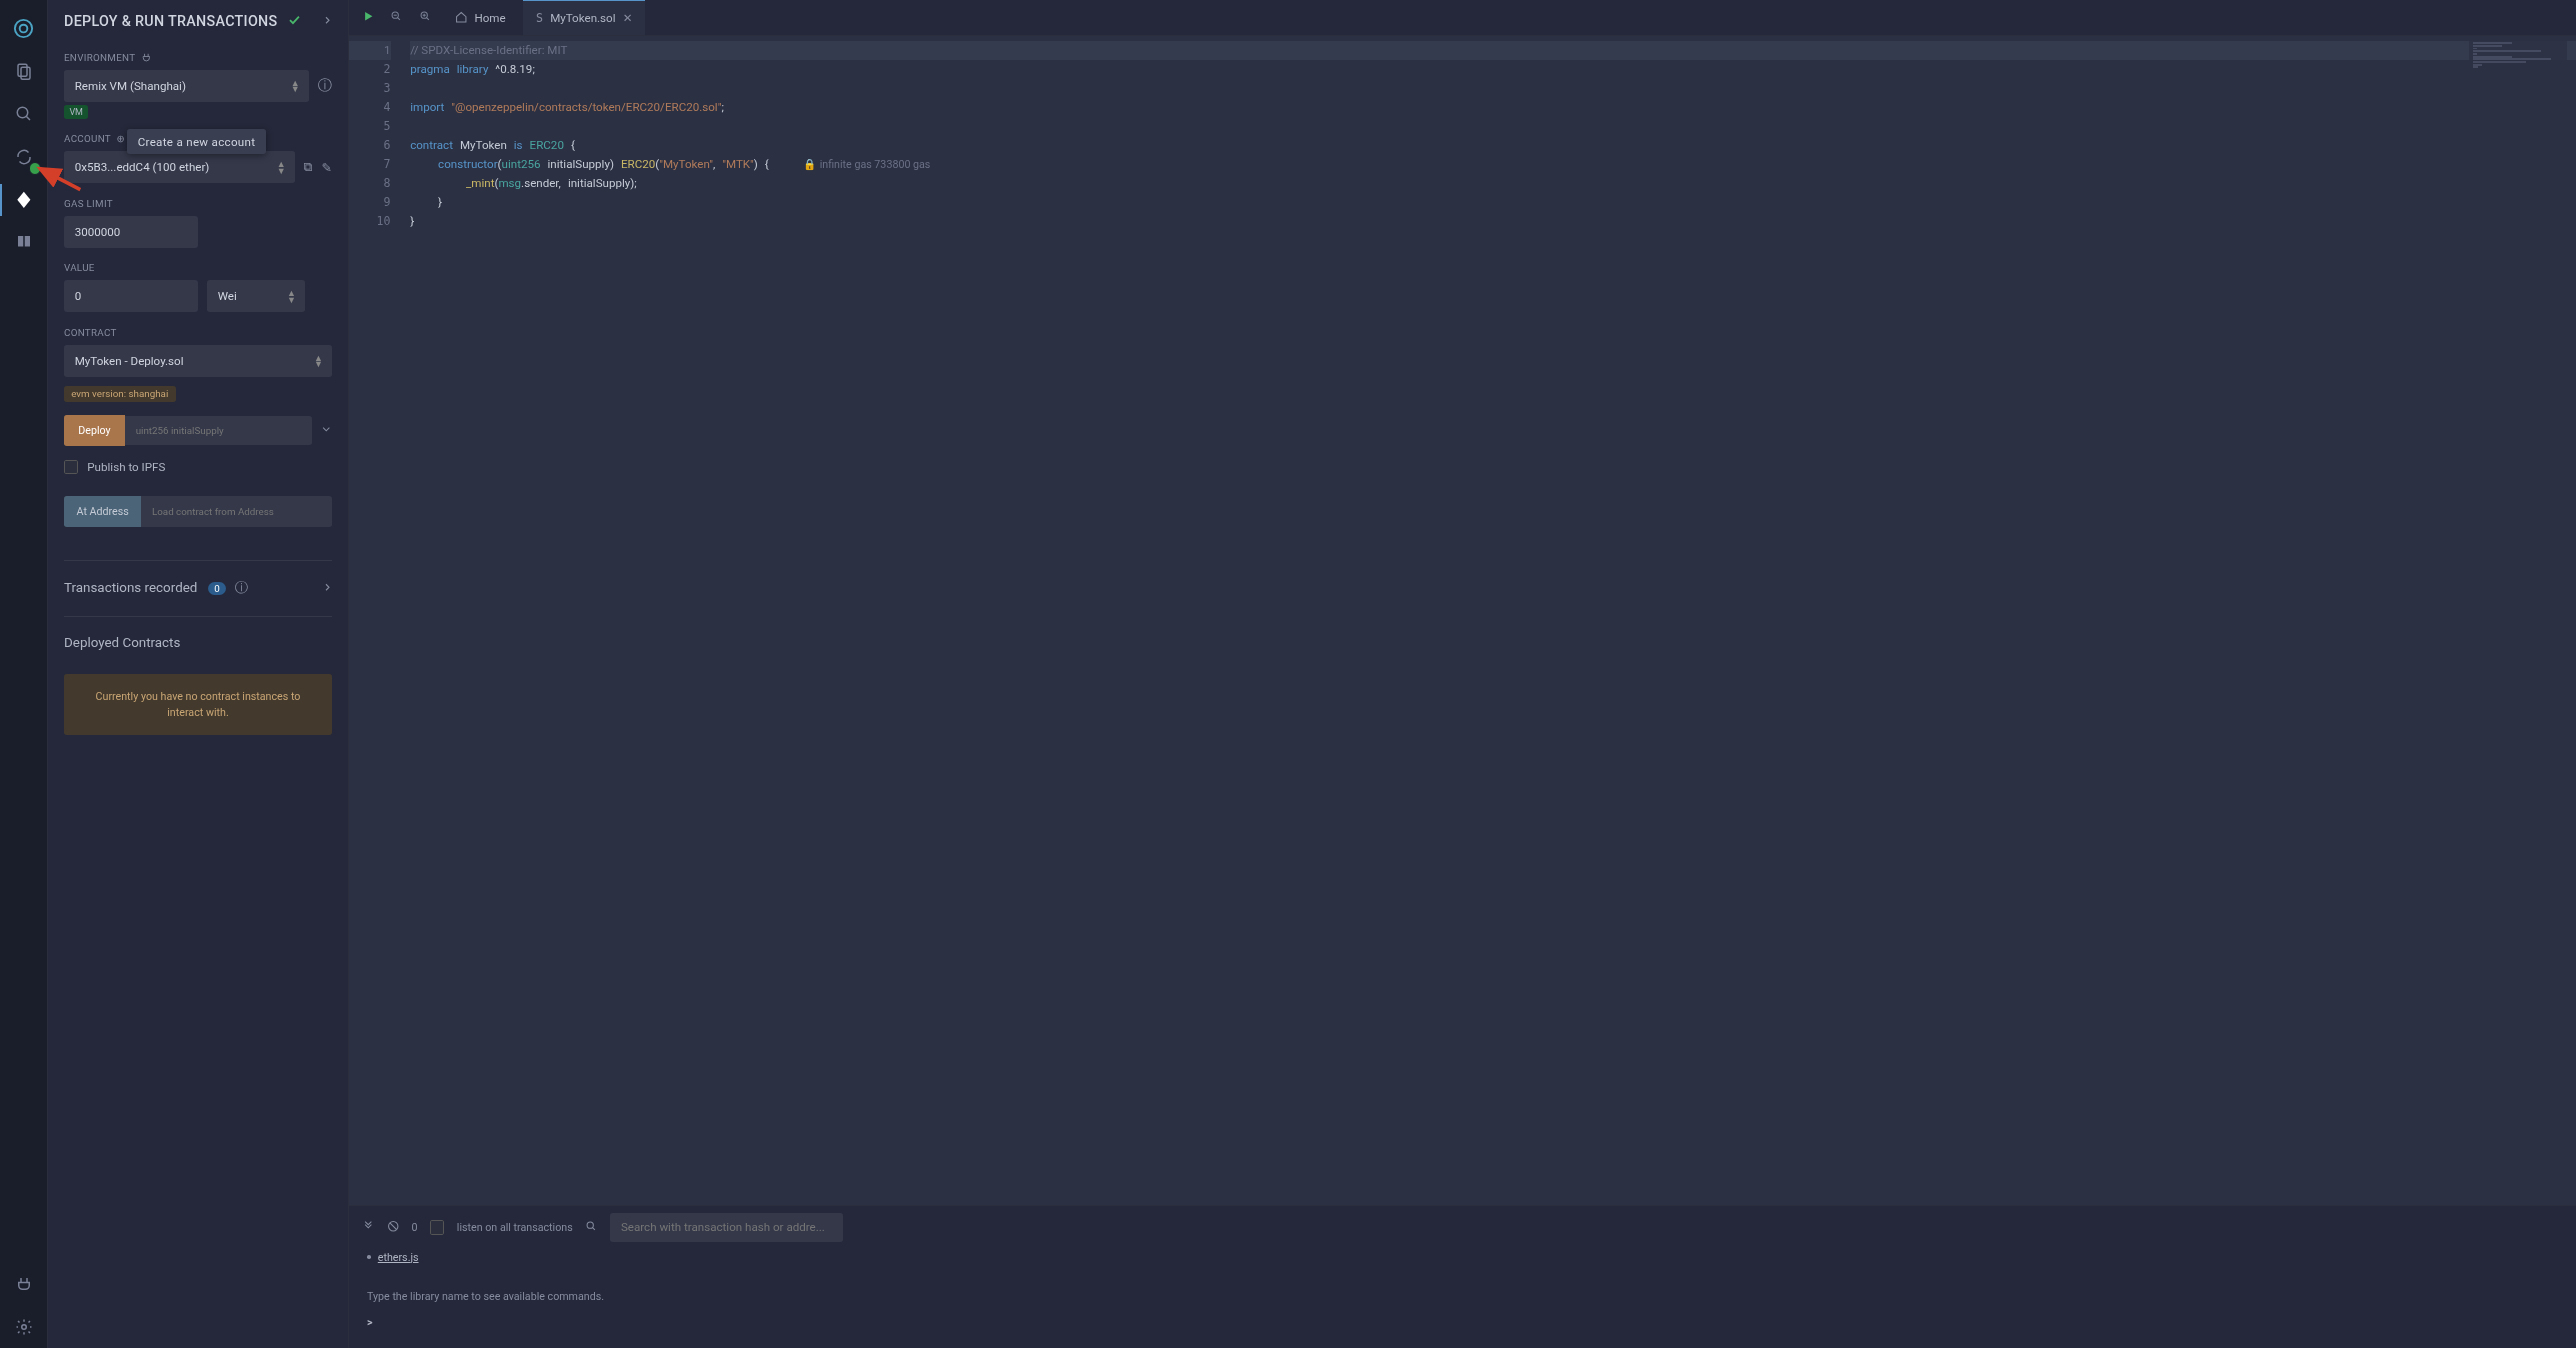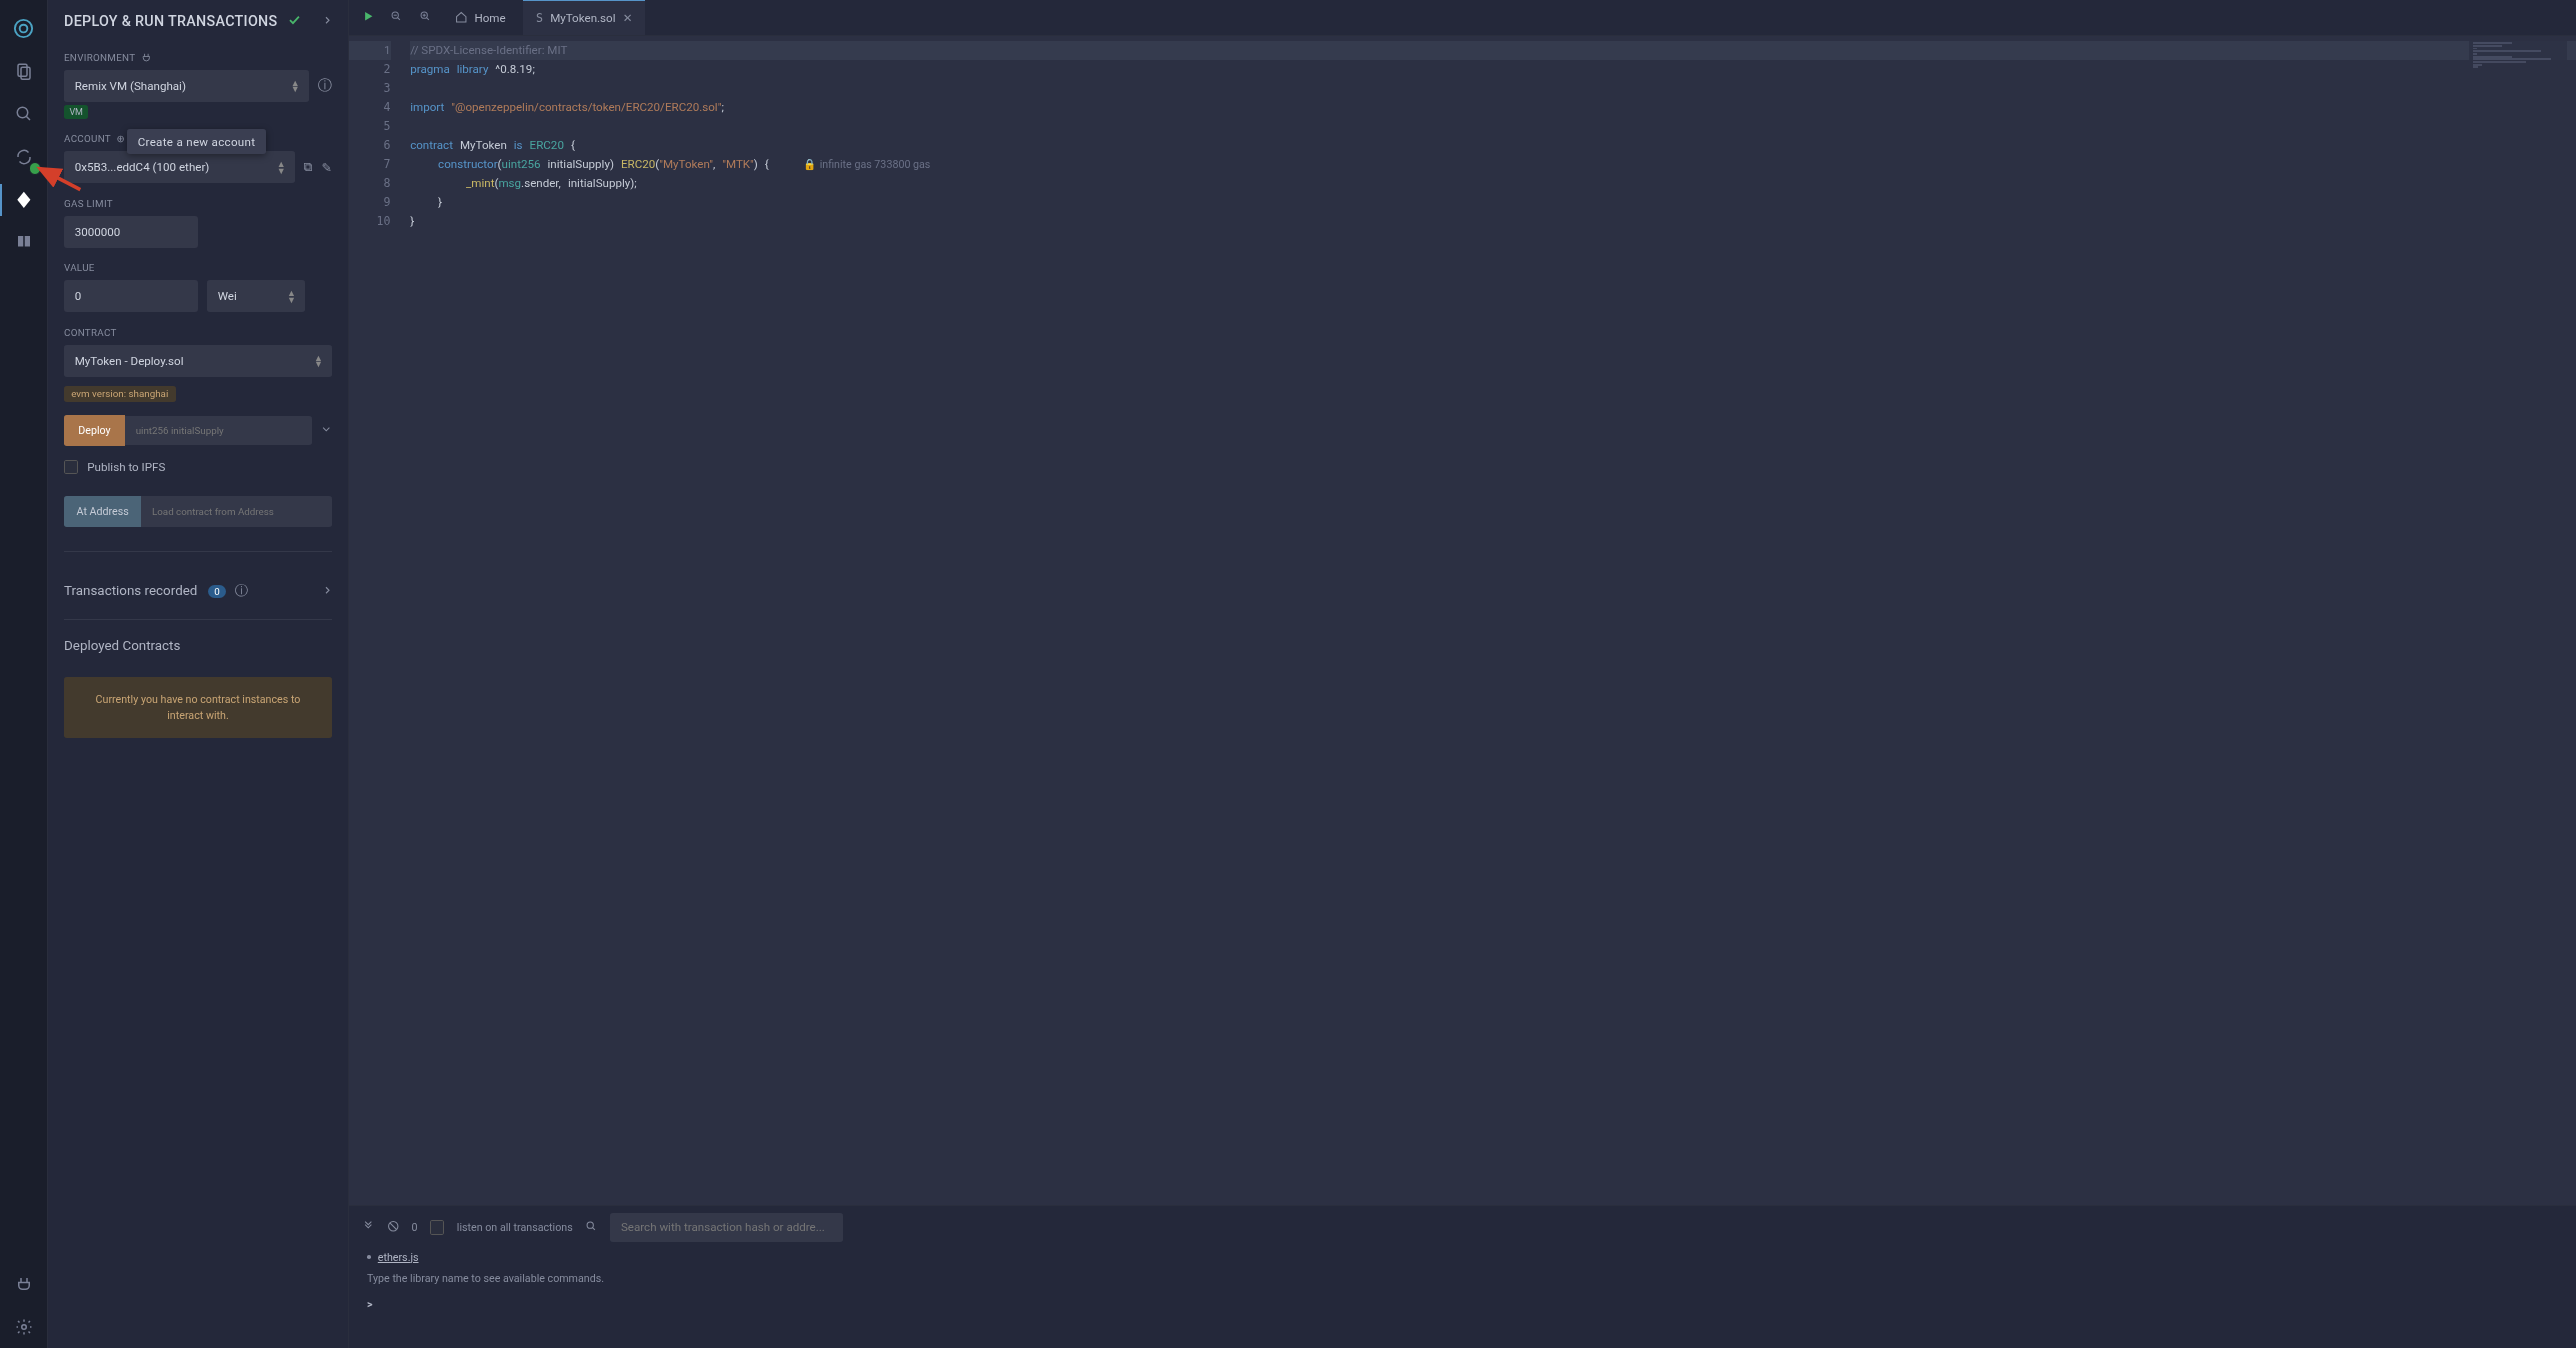--- a/index.html
+++ b/index.html
@@ -26,21 +26,21 @@
 .evm-badge{display:inline-block;background:#433a2d;color:#c9a574;font-size:9.8px;padding:2.7px 7.2px;border-radius:2.7px;margin-top:9px}
 .deploy-row{display:flex;margin-top:12.5px;align-items:center}
 .btn-deploy{background:#a9754a;color:#fff;border:none;padding:9px 14.3px;font-size:10.7px;border-radius:2.7px 0 0 2.7px;cursor:pointer}
 .deploy-inp{flex:1;background:#343849;border:none;color:#868c9e;padding:9px 10.7px;font-size:9.8px;border-radius:0 2.7px 2.7px 0}
 .chev-down{margin-left:7.2px;color:#868c9e;cursor:pointer}
 .chk-row{display:flex;align-items:center;gap:9px;margin-top:14.3px;font-size:11.6px;color:#b0b5c4}
 .chkbox{width:14.3px;height:14.3px;border:0.9px solid #555;border-radius:1.8px;background:#2a2e3d}
 .at-row{display:flex;margin-top:21.5px}
 .btn-at{background:#4b6477;color:#c5cbd6;border:none;padding:9px 12.5px;font-size:10.7px;border-radius:2.7px 0 0 2.7px;cursor:pointer}
 .at-inp{flex:1;background:#343849;border:none;color:#868c9e;padding:9px 10.7px;font-size:9.8px;border-radius:0 2.7px 2.7px 0}
-.section-div{border-top:0.9px solid #343849;margin-top:24px;padding-top:30px}
+.section-div{border-top:0.9px solid #343849;margin-top:33px;padding-top:18px}
 .trans-row{display:flex;align-items:center;justify-content:space-between;color:#b0b5c4;font-size:13.4px}
 .count-badge{background:#2b5c8c;color:#fff;font-size:9.8px;padding:0.9px 6.3px;border-radius:8px;margin-left:7.2px}
 .deployed{font-size:13.4px;color:#b0b5c4;margin-top:19.7px;border-top:0.9px solid #343849;padding-top:18px}
 .no-contract{background:#433a2d;color:#c9a574;font-size:10.7px;text-align:center;padding:14.3px 18px;border-radius:2.7px;margin-top:24px;line-height:1.5}
 .main{flex:1;display:flex;flex-direction:column;background:#24283a;min-width:0}
 .tabbar{display:flex;align-items:center;background:#24283a;border-bottom:0.9px solid #2a2e3d;height:36px;padding:0 7.2px;gap:5.4px}
 .tabbar .tb-ic{color:#7a8096;padding:0 5.4px;cursor:pointer}
 .tabbar .tb-ic.play{color:#49b66b}
 .tab{display:flex;align-items:center;gap:7.2px;padding:0 12.5px;height:100%;color:#b0b5c4;font-size:11.6px;cursor:pointer}
 .tab.active{background:#2c3043;border-top:1.8px solid #5694c9}
@@ -289,19 +289,19 @@
         <span class="chkbox"></span>
         <span>listen on all transactions</span>
         <span><svg width="12.5" height="12.5" viewBox="0 0 24 24" fill="none" stroke="currentColor" stroke-width="2">
               <circle cx="10" cy="10" r="6"></circle>
               <line x1="19" y1="19" x2="14" y2="14"></line>
             </svg></span>
         <input class="tsearch" placeholder="Search with transaction hash or addre..." style="">
       </div>
       <div class="term-body">
         <div><span class="bullet"></span><a>ethers.js</a></div>
-        <div style="margin-top:4px">Type the library name to see available commands.</div>
+        <div style="margin-top:22px">Type the library name to see available commands.</div>
         <div class="prompt">&gt;</div>
       </div>
     </div>
   </div>
 </div>
 
 
 </body></html>

